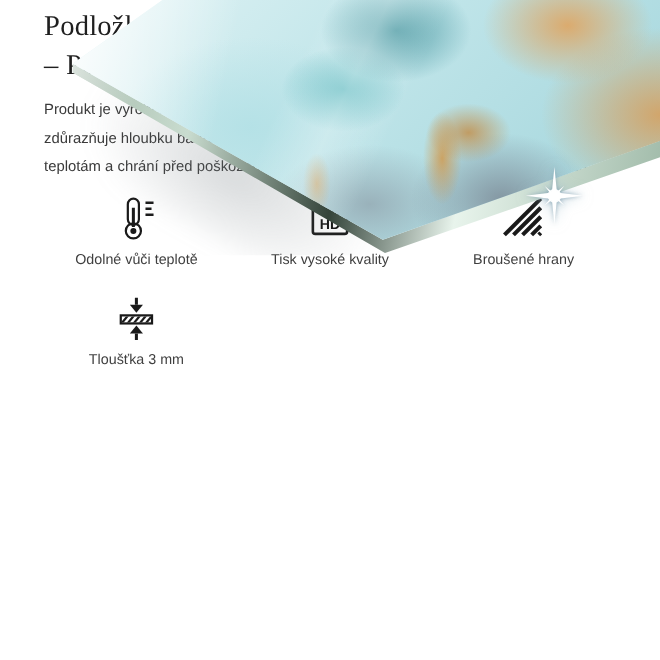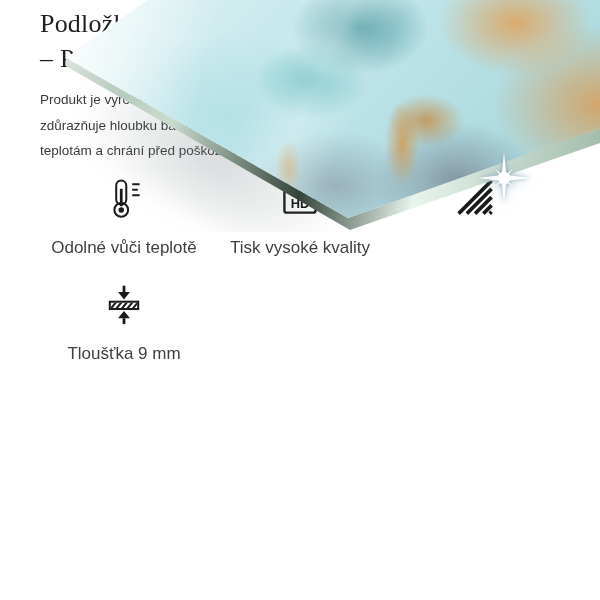--- a/index.html
+++ b/index.html
@@ -51,21 +51,21 @@
   .title span{display:block;}
   .description{
     margin:11px 40px 0 40px;width:523px;font-size:13.5px;line-height:25.5px;color:#3a3a3a;
   }
   
   .features{
     margin-top:12px;padding:0 36px;display:grid;
     grid-template-columns:repeat(3,1fr);row-gap:24px;text-align:center;
   }
   .feature .icon-wrap{height:44px;display:flex;align-items:center;justify-content:center;}
-  .feature .label{margin-top:18px;font-size:17px;color:#3f3f3f;}
+  .feature .label{margin-top:8px;font-size:13px;color:#3f3f3f;}
   .ficon{stroke:#1a1a1a;fill:none;stroke-width:2.2;}
   .ficon text{stroke:none;fill:#111;font-family:"Liberation Sans",sans-serif;}
 </style>
 </head>
 <body>
 
 <div class="page">
 
   <div class="hero">
     <div class="panel-shadow"></div>
@@ -116,20 +116,21 @@
     <div class="feature">
       <div class="icon-wrap">
         <svg class="ficon" width="44" height="44" viewBox="0 0 48 48">
           <path d="M5 41 L41 5" stroke-width="4"></path>
           <path d="M14 41 L41 14" stroke-width="4"></path>
           <path d="M23 41 L41 23" stroke-width="4"></path>
           <path d="M32 41 L41 32" stroke-width="4"></path>
           <path d="M39 41 L41 39" stroke-width="4"></path>
         </svg>
       </div>
+      <div class="label">Broušené hrany</div>
     </div>
 
     <div class="feature">
       <div class="icon-wrap">
         <svg class="ficon" width="44" height="44" viewBox="0 0 48 48">
           <defs>
             <clipPath id="barclip">
                 <rect x="9.5" y="22.5" width="29" height="6"></rect>
               </clipPath>
           </defs>
@@ -141,17 +142,17 @@
             <path d="M14 31 L23 20"></path>
             <path d="M20 31 L29 20"></path>
             <path d="M26 31 L35 20"></path>
             <path d="M32 31 L41 20"></path>
             <path d="M38 31 L47 20"></path>
           </g>
           <polygon points="17.5,39.5 30.5,39.5 24,31.5" fill="#1a1a1a" stroke="none"></polygon>
           <path d="M24 39.5 V46" stroke-width="3"></path>
         </svg>
       </div>
-      <div class="label">Tloušťka 9 mm</div>
+      <div class="label">Tloušťka 3 mm</div>
     </div>
 
   </div>
 </div>
 
 </body></html>

